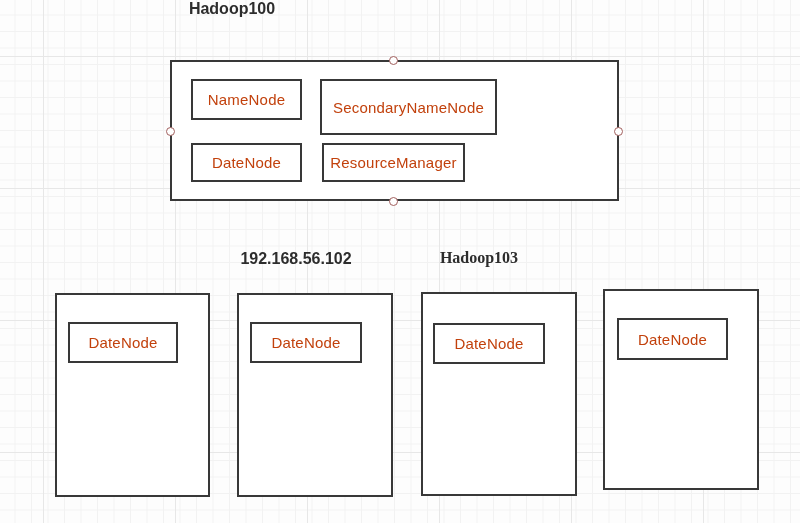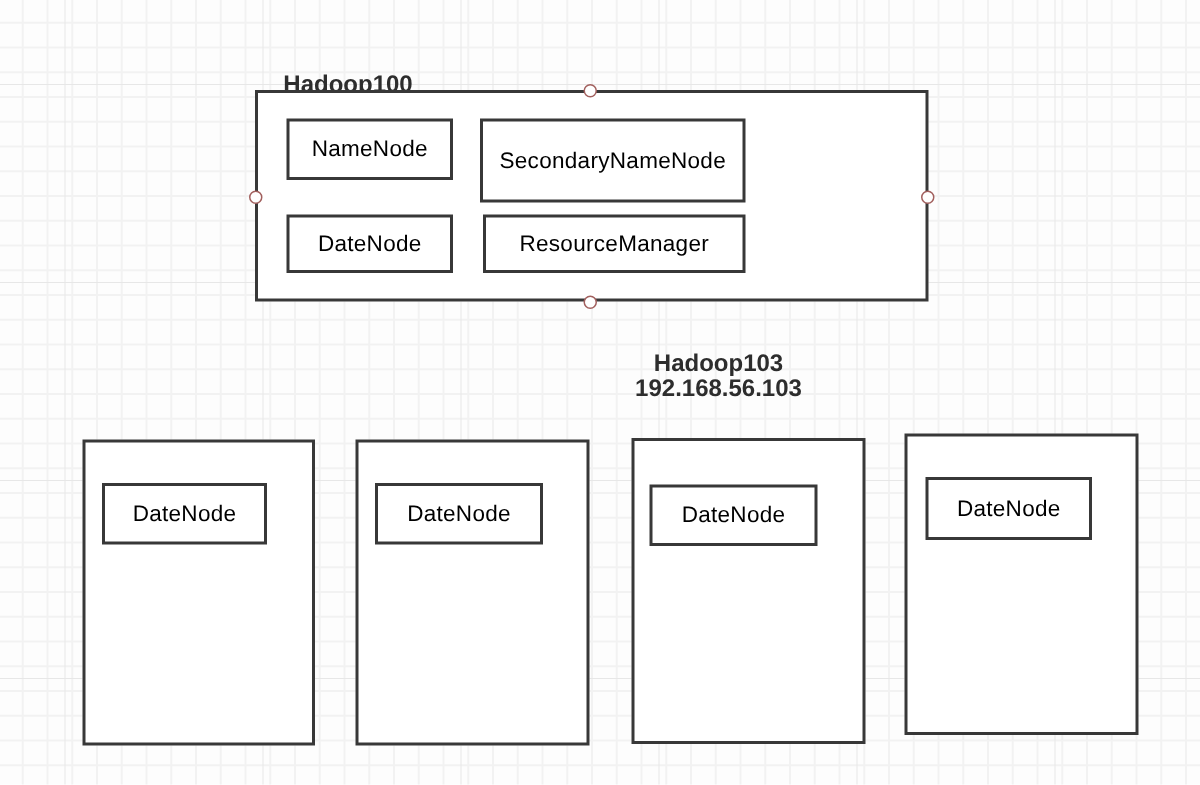--- a/index.html
+++ b/index.html
@@ -25,21 +25,21 @@
     position:absolute;
     box-sizing:border-box;
     border:2px solid #383838;
     background:#ffffff;
   }
   .label{
     display:flex;
     align-items:center;
     justify-content:center;
     font-size:15px;
-    color:#000000;
+    color:#c2410c;
     letter-spacing:.2px;
   }
   .title{
     position:absolute;
     text-align:center;
     font-weight:700;
     font-size:16px;
     line-height:17px;
     color:#2d2d2d;
   }
@@ -47,40 +47,40 @@
     position:absolute;
     width:9px;
     height:9px;
     box-sizing:border-box;
     border-radius:50%;
     background:#ffffff;
     border:1.5px solid #a2605e;
     z-index:3;
   }
   
-  .master-title{left:132px;top:0;width:200px;margin-top:48px;}
+  .master-title{left:132px;top:0;width:200px;}
   .master-box{left:170px;top:60px;width:449px;height:141px;}
   .h-top{left:389px;top:56px;}
   .h-bottom{left:389px;top:197px;}
   .h-left{left:166px;top:127px;}
   .h-right{left:614px;top:127px;}
   .c-namenode{left:191px;top:79px;width:111px;height:41px;}
   .c-secondary{left:320px;top:79px;width:177px;height:56px;}
   .c-datenode{left:191px;top:143px;width:111px;height:39px;}
-  .c-resource{left:322px;top:143px;width:175px;height:39px;}
+  .c-resource{left:322px;top:143px;width:143px;height:39px;}
   
   .wt-0{left:33px;top:250px;width:160px;}
   .wb-0{left:55px;top:293px;width:155px;height:204px;}
   .wd-0{left:68px;top:322px;width:110px;height:41px;}
 
   .wt-1{left:216px;top:250px;width:160px;}
   .wb-1{left:237px;top:293px;width:156px;height:204px;}
   .wd-1{left:250px;top:322px;width:112px;height:41px;}
 
-  .wt-2{left:399px;top:234px;width:160px;}
+  .wt-2{left:399px;top:249px;width:160px;font-family:Liberation Serif, serif;}
   .wb-2{left:421px;top:292px;width:156px;height:204px;}
   .wd-2{left:433px;top:323px;width:112px;height:41px;}
 
   .wt-3{left:583px;top:245px;width:160px;}
   .wb-3{left:603px;top:289px;width:156px;height:201px;}
   .wd-3{left:617px;top:318px;width:111px;height:42px;}
 </style>
 </head>
 <body>
 
@@ -99,27 +99,27 @@
 
   <div class="shape label c-namenode">NameNode</div>
   <div class="shape label c-secondary">SecondaryNameNode</div>
   <div class="shape label c-datenode">DateNode</div>
   <div class="shape label c-resource">ResourceManager</div>
 
   <div class="shape wb-0"></div>
   <div class="shape label wd-0">DateNode</div>
 
   <div class="title wt-1">
+    <div>192.168.56.102</div>
   </div>
   <div class="shape wb-1"></div>
   <div class="shape label wd-1">DateNode</div>
 
   <div class="title wt-2">
     <div>Hadoop103</div>
-    <div>192.168.56.103</div>
   </div>
   <div class="shape wb-2"></div>
   <div class="shape label wd-2">DateNode</div>
 
   <div class="title wt-3">
   </div>
   <div class="shape wb-3"></div>
   <div class="shape label wd-3">DateNode</div>
 
 </div>

